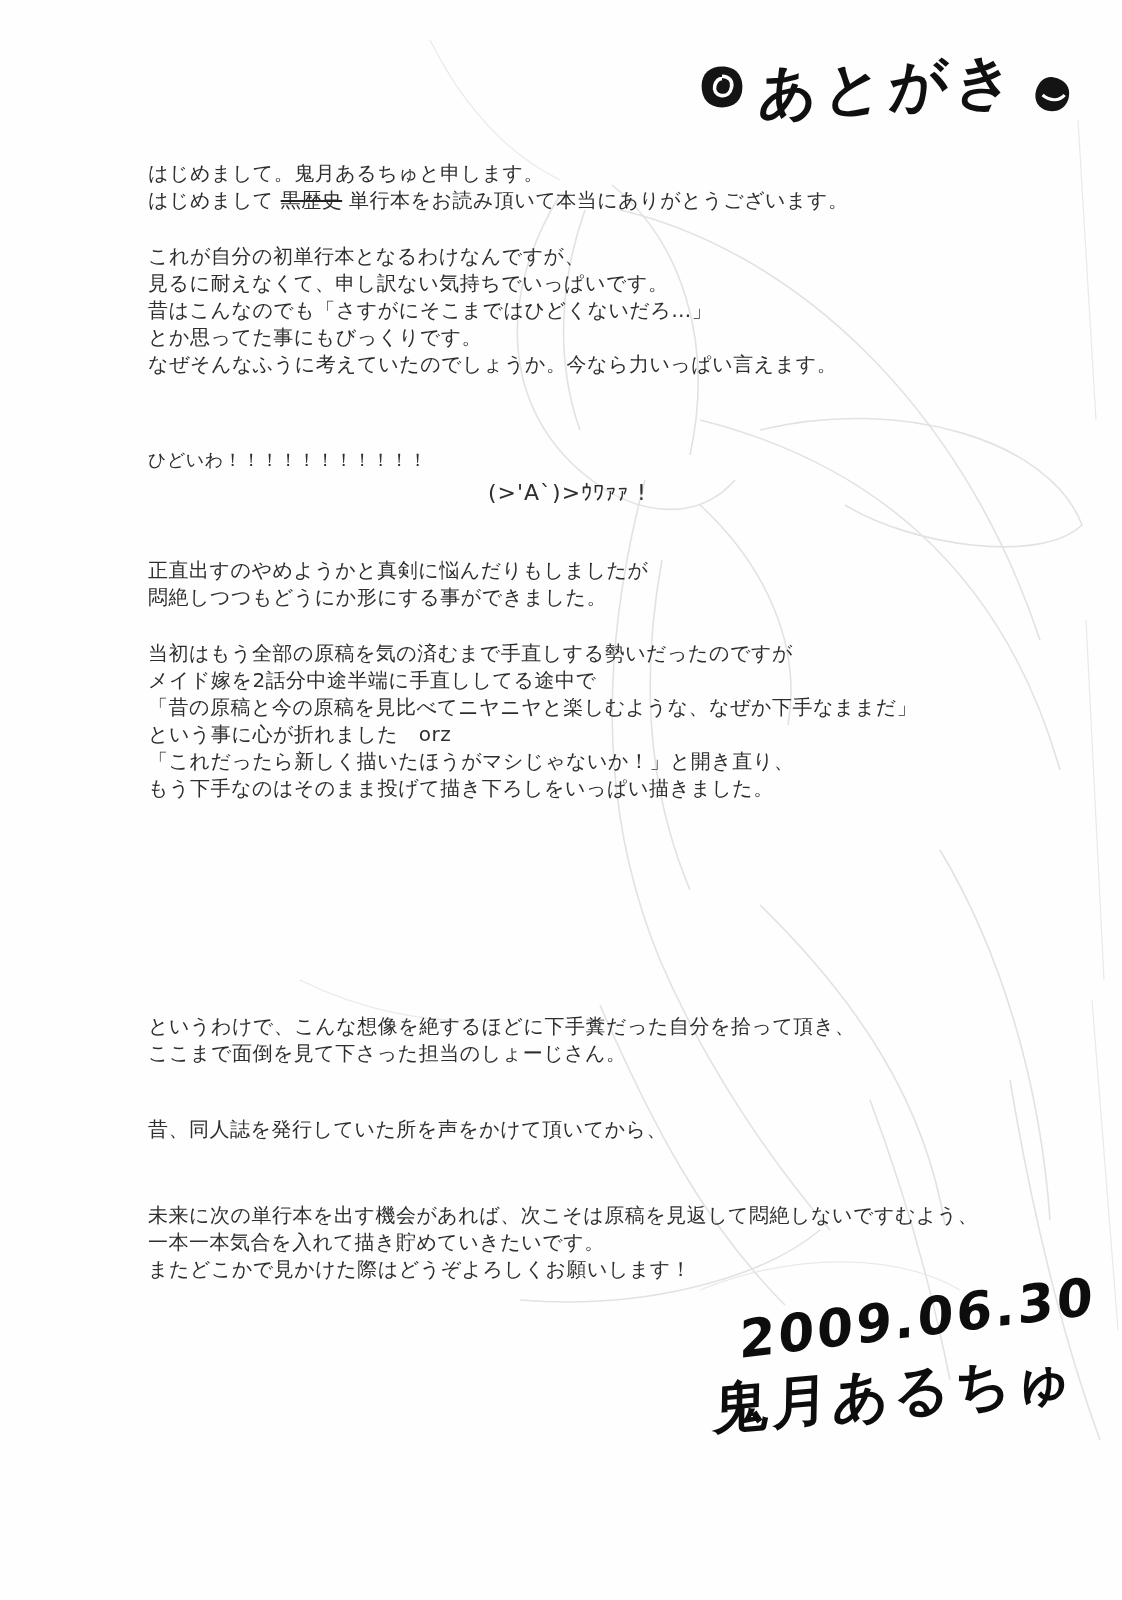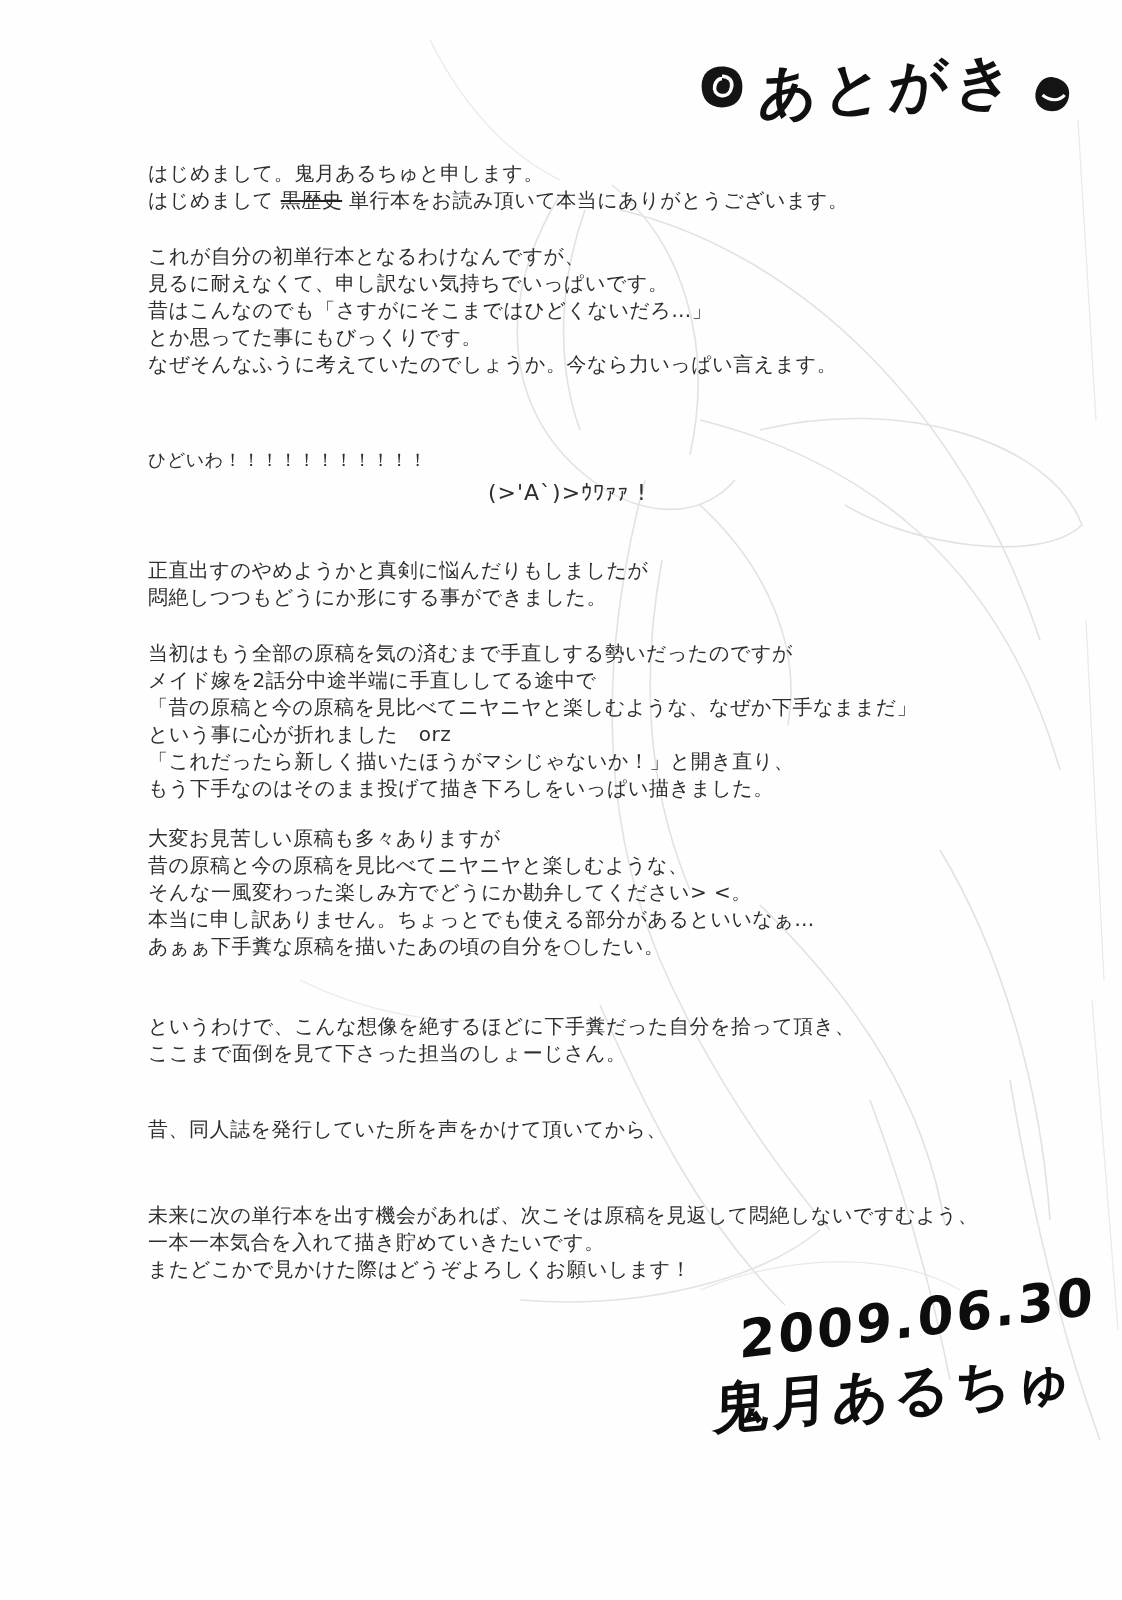--- a/index.html
+++ b/index.html
@@ -114,27 +114,20 @@
 
   <div class="para" style="top:640px">
     <div class="ln">当初はもう全部の原稿を気の済むまで手直しする勢いだったのですが</div>
     <div class="ln">メイド嫁を2話分中途半端に手直ししてる途中で</div>
     <div class="ln">「昔の原稿と今の原稿を見比べてニヤニヤと楽しむような、なぜか下手なままだ」</div>
     <div class="ln">という事に心が折れました　orz</div>
     <div class="ln">「これだったら新しく描いたほうがマシじゃないか！」と開き直り、</div>
     <div class="ln">もう下手なのはそのまま投げて描き下ろしをいっぱい描きました。</div>
   </div>
 
-  <div class="para" style="top:825px">
-    <div class="ln">大変お見苦しい原稿も多々ありますが</div>
-    <div class="ln">昔の原稿と今の原稿を見比べてニヤニヤと楽しむような、</div>
-    <div class="ln">そんな一風変わった楽しみ方でどうにか勘弁してください&gt; &lt;。</div>
-    <div class="ln">本当に申し訳ありません。ちょっとでも使える部分があるといいなぁ…</div>
-    <div class="ln">あぁぁ下手糞な原稿を描いたあの頃の自分を○したい。</div>
-  </div>
 
   <div class="para" style="top:1013px">
     <div class="ln">というわけで、こんな想像を絶するほどに下手糞だった自分を拾って頂き、</div>
     <div class="ln">ここまで面倒を見て下さった担当のしょーじさん。</div>
   </div>
 
   <div class="para" style="top:1116px">
     <div class="ln">昔、同人誌を発行していた所を声をかけて頂いてから、</div>
   </div>
 

